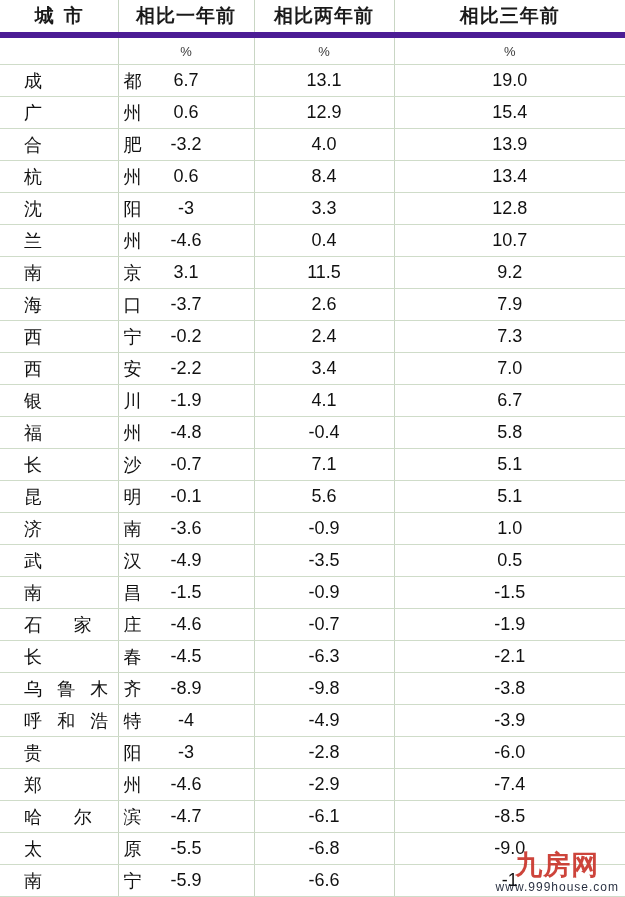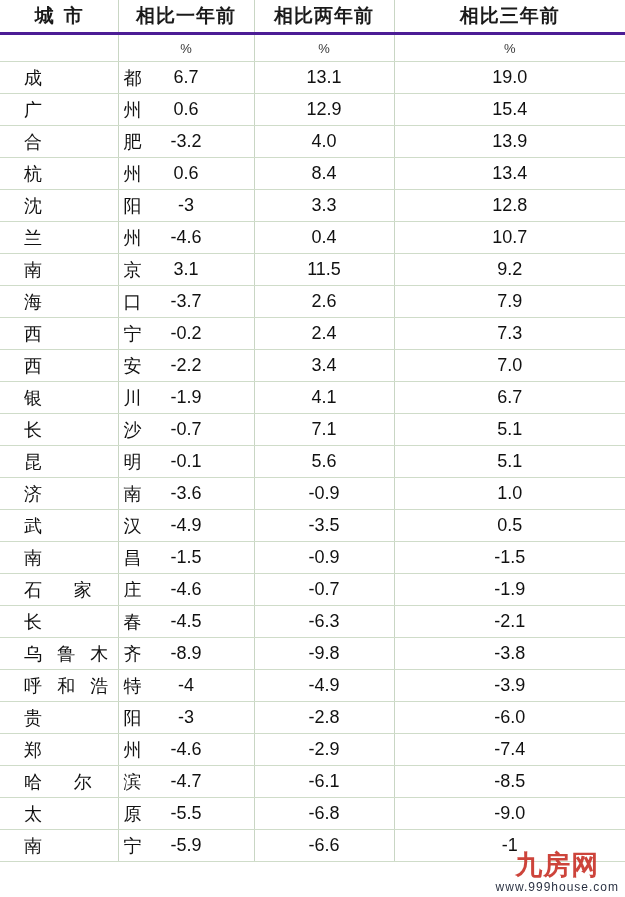--- a/index.html
+++ b/index.html
@@ -40,21 +40,21 @@
   table.data-table td:last-child, table.data-table th:last-child {
     border-right: none;
   }
 
   
   tr.header-row th {
     height: 32px;
     font-size: 19px;
     font-weight: bold;
     letter-spacing: 1px;
-    border-bottom: 3px solid #4c1d95;
+    border-bottom: 6px solid #4c1d95;
     color: #1a1a1a;
   }
   tr.header-row th.city-head {
     letter-spacing: 10px;
     text-indent: 10px;
   }
   
   tr.unit-row td {
     height: 26px;
     font-size: 13px;
@@ -226,20 +226,28 @@
       <tr class="data-row">
         <td class="city-cell">
             <span class="city-name">银川</span>
           </td>
         <td class="num-cell">-1.9</td>
         <td class="num-cell">4.1</td>
         <td class="num-cell">6.7</td>
       </tr>
       <tr class="data-row">
         <td class="city-cell">
+            <span class="city-name">福州</span>
+          </td>
+        <td class="num-cell">-4.8</td>
+        <td class="num-cell">-0.4</td>
+        <td class="num-cell">5.8</td>
+      </tr>
+      <tr class="data-row">
+        <td class="city-cell">
             <span class="city-name">长沙</span>
           </td>
         <td class="num-cell">-0.7</td>
         <td class="num-cell">7.1</td>
         <td class="num-cell">5.1</td>
       </tr>
       <tr class="data-row">
         <td class="city-cell">
             <span class="city-name">昆明</span>
           </td>

